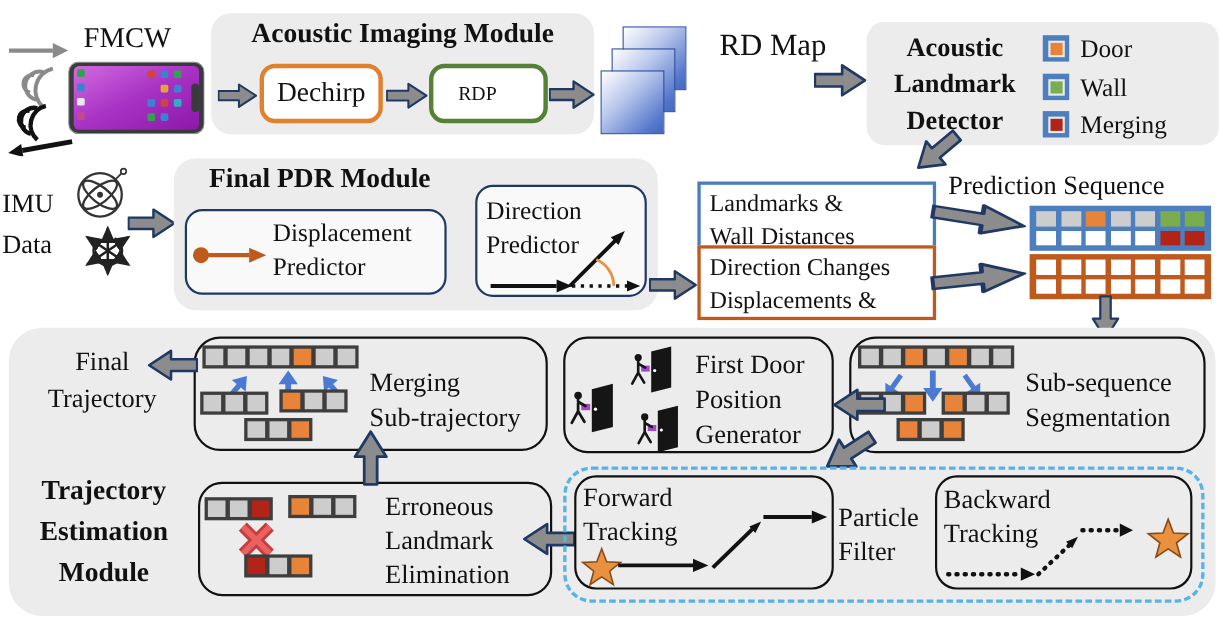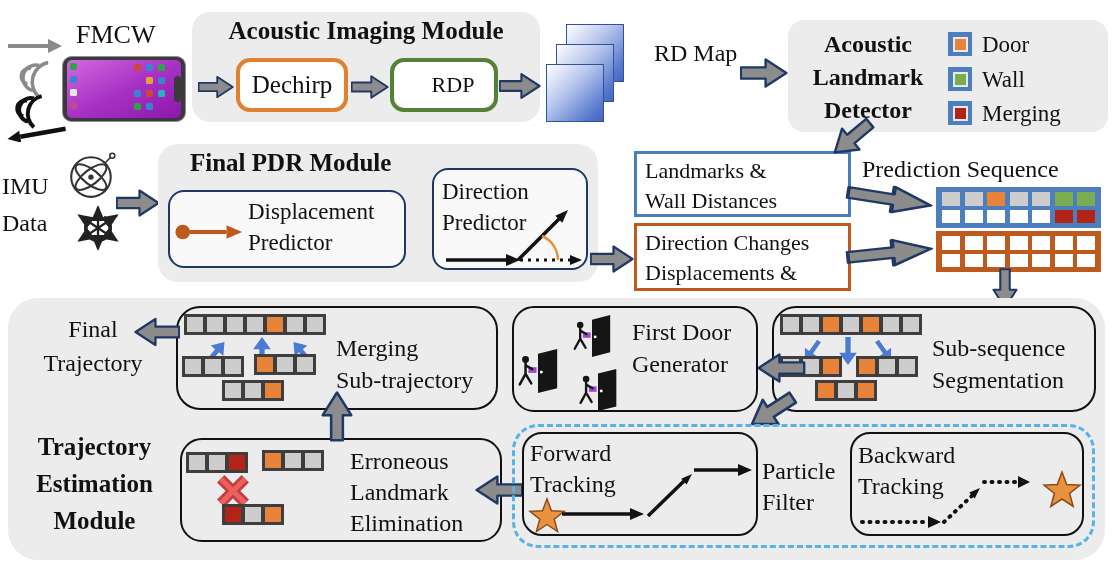--- a/index.html
+++ b/index.html
@@ -90,31 +90,31 @@
   </svg>
 
 <div class="wbox" style="left:236px;top:58px;width:112px;height:54px;border:4px solid #e0812f;border-radius:14px"></div>
 <div class="txt center" style="left:236px;top:70px;width:112px;font-size:25px">Dechirp</div>
 
 <svg class="abs block-arrow" style="left:351px;top:72px;width:38px;height:30px" viewBox="0 0 60 40">
     <path d="M1 13 L32 13 L32 3 L58 20 L32 37 L32 27 L1 27 Z"></path>
   </svg>
 
 <div class="wbox" style="left:390px;top:58px;width:108px;height:54px;border:4px solid #538135;border-radius:14px"></div>
-<div class="txt center" style="left:399px;top:70px;width:108px;font-size:22px">RDP</div>
+<div class="txt center" style="left:380px;top:70px;width:108px;font-size:18px">RDP</div>
 
 <svg class="abs block-arrow" style="left:499px;top:70px;width:42px;height:32px" viewBox="0 0 60 40">
     <path d="M1 13 L32 13 L32 3 L58 20 L32 37 L32 27 L1 27 Z"></path>
   </svg>
 
 <div class="abs" style="left:566px;top:24px;width:58px;height:58px;background:linear-gradient(135deg,#ffffff 0%,#b9c7ec 40%,#5577cc 85%,#4466bb 100%);border:1.5px solid #33509e"></div>
 <div class="abs" style="left:556px;top:44px;width:58px;height:58px;background:linear-gradient(135deg,#ffffff 0%,#b9c7ec 40%,#5577cc 85%,#4466bb 100%);border:1.5px solid #33509e"></div>
 <div class="abs" style="left:546px;top:64px;width:58px;height:58px;background:linear-gradient(135deg,#ffffff 0%,#b9c7ec 40%,#5577cc 85%,#4466bb 100%);border:1.5px solid #33509e"></div>
 
-<div class="txt" style="left:654px;top:38px;font-size:24px">
+<div class="txt" style="left:654px;top:27px;font-size:28px">
   <div>RD Map</div>
 </div>
 
 <svg class="abs block-arrow" style="left:740px;top:56px;width:48px;height:34px" viewBox="0 0 60 40">
     <path d="M1 13 L32 13 L32 3 L58 20 L32 37 L32 27 L1 27 Z"></path>
   </svg>
 
 <div class="panel" style="left:788px;top:20px;width:320px;height:112px;border-radius:16px"></div>
 <div class="txt bold center" style="left:792px;top:28px;width:152px;font-size:24px;line-height:33px">
   <div>Acoustic</div>
@@ -195,21 +195,21 @@
   <polygon points="130,57 142,62 130,67" fill="#111"></polygon>
   <line x1="78" y1="62" x2="120" y2="20" stroke="#111" stroke-width="3.5"></line>
   <polygon points="128,12 122.3,24.7 115.3,17.7" fill="#111"></polygon>
   <path d="M102 38 A26 26 0 0 1 118 62" fill="none" stroke="#e8913f" stroke-width="2.5"></path>
 </svg>
 
 <svg class="abs block-arrow" style="left:590px;top:242px;width:44px;height:34px" viewBox="0 0 60 40">
     <path d="M1 13 L32 13 L32 3 L58 20 L32 37 L32 27 L1 27 Z"></path>
   </svg>
 
-<div class="wbox" style="left:634px;top:151px;width:217px;height:66px;border:3.5px solid #4a7ebb">
+<div class="wbox" style="left:634px;top:165px;width:217px;height:66px;border:3.5px solid #4a7ebb">
   <div class="txt" style="left:8px;top:2px;font-size:22px;line-height:30px">
     <div>Landmarks &amp;</div>
     <div>Wall Distances</div>
   </div>
 </div>
 <div class="wbox" style="left:634px;top:223px;width:217px;height:68px;border:3.5px solid #bf5a1e">
   <div class="txt" style="left:8px;top:2px;font-size:22px;line-height:30px">
     <div>Direction Changes</div>
     <div>Displacements &amp;</div>
   </div>
@@ -346,20 +346,21 @@
 </svg>
 <svg class="abs" style="left:577px;top:368px;width:42px;height:44px" viewBox="0 0 44 48">
   <polygon points="22,6 42,1 42,42 22,47" fill="#151515"></polygon>
     <circle cx="25.5" cy="25" r="1.6" fill="#fff"></circle>
   <rect x="12" y="20" width="8.5" height="6" fill="#a348c9"></rect>
   <circle cx="9" cy="12" r="3.6" fill="#151515"></circle>
   <path d="M9 15 L9 27 M9 18 L16 22 M9 27 L3 38 M9 27 L15 37" stroke="#151515" stroke-width="2.6" fill="none" stroke-linecap="round"></path>
 </svg>
 <div class="txt" style="left:632px;top:316px;font-size:24px;line-height:32px">
   <div>First Door</div>
+  <div>Position</div>
   <div>Generator</div>
 </div>
 
 <div class="box" style="left:772px;top:306px;width:324px;height:106px"></div>
 <div class="strip" style="left:780px;top:314px">
     <span class="cell" style="background: rgb(205, 205, 205);"></span>
     <span class="cell" style="background: rgb(205, 205, 205);"></span>
     <span class="cell" style="background: rgb(232, 131, 58);"></span>
     <span class="cell" style="background: rgb(205, 205, 205);"></span>
     <span class="cell" style="background: rgb(232, 131, 58);"></span>

